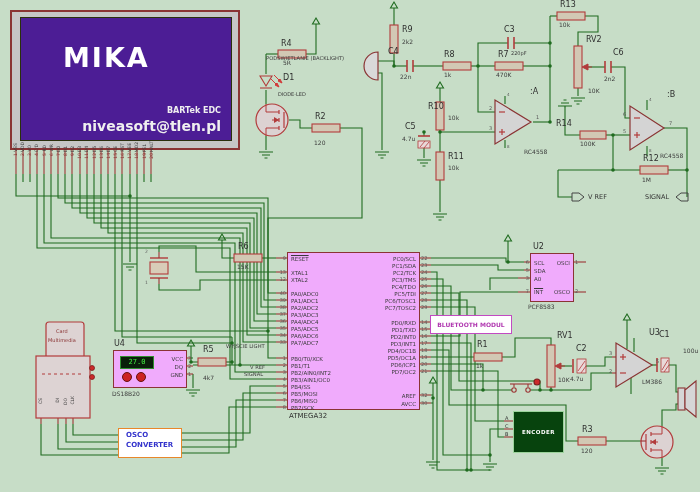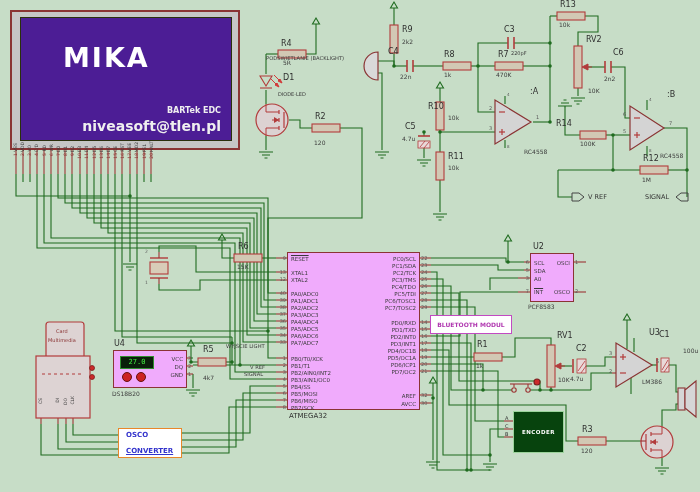--- a/index.html
+++ b/index.html
@@ -837,21 +837,21 @@
 </div>
 <div class="ref" style="left:114px;top:339px;">U4</div>
 <div class="val" style="left:112px;top:390px;">DS18B20</div>
 
 <div class="boxlbl" style="left:430px;top:315px;width:82px;height:19px;background:#fff;border:1px solid #c24ac2;
             display:flex;align-items:center;justify-content:center;">
   <span style="color:#b038b0;font-size:6px;font-weight:bold;white-space:nowrap;">BLUETOOTH MODUL</span>
 </div>
 <div class="boxlbl" style="left:118px;top:428px;width:64px;height:30px;background:#fff;border:1.5px solid #e8872a;padding:2px 0 0 7px;">
   <div style="color:#3333cc;font-size:7px;font-weight:bold;">OSCO</div>
-  <div style="color:#3333cc;font-size:7px;font-weight:bold;margin-top:8px;text-decoration:underline;">CONVERTER</div>
+  <div style="color:#3333cc;font-size:7px;font-weight:bold;margin-top:2px;">CONVERTER</div>
 </div>
 <div class="boxlbl" style="left:513px;top:411px;width:51px;height:42px;background:#07430d;border:1px solid #9bd39b;
             display:flex;align-items:center;justify-content:center;">
   <span style="color:#fff;font-size:5.5px;font-weight:bold;letter-spacing:0.5px;">ENCODER</span>
 </div>
 <div class="pnum" style="left:505px;top:415px;color:#333;">A</div>
 <div class="pnum" style="left:505px;top:423px;color:#333;">C</div>
 <div class="pnum" style="left:505px;top:431px;color:#333;">B</div>
 
 <div class="tiny" style="left:56px;top:328px;color:#8a3434;font-size:5px;">Card</div>

